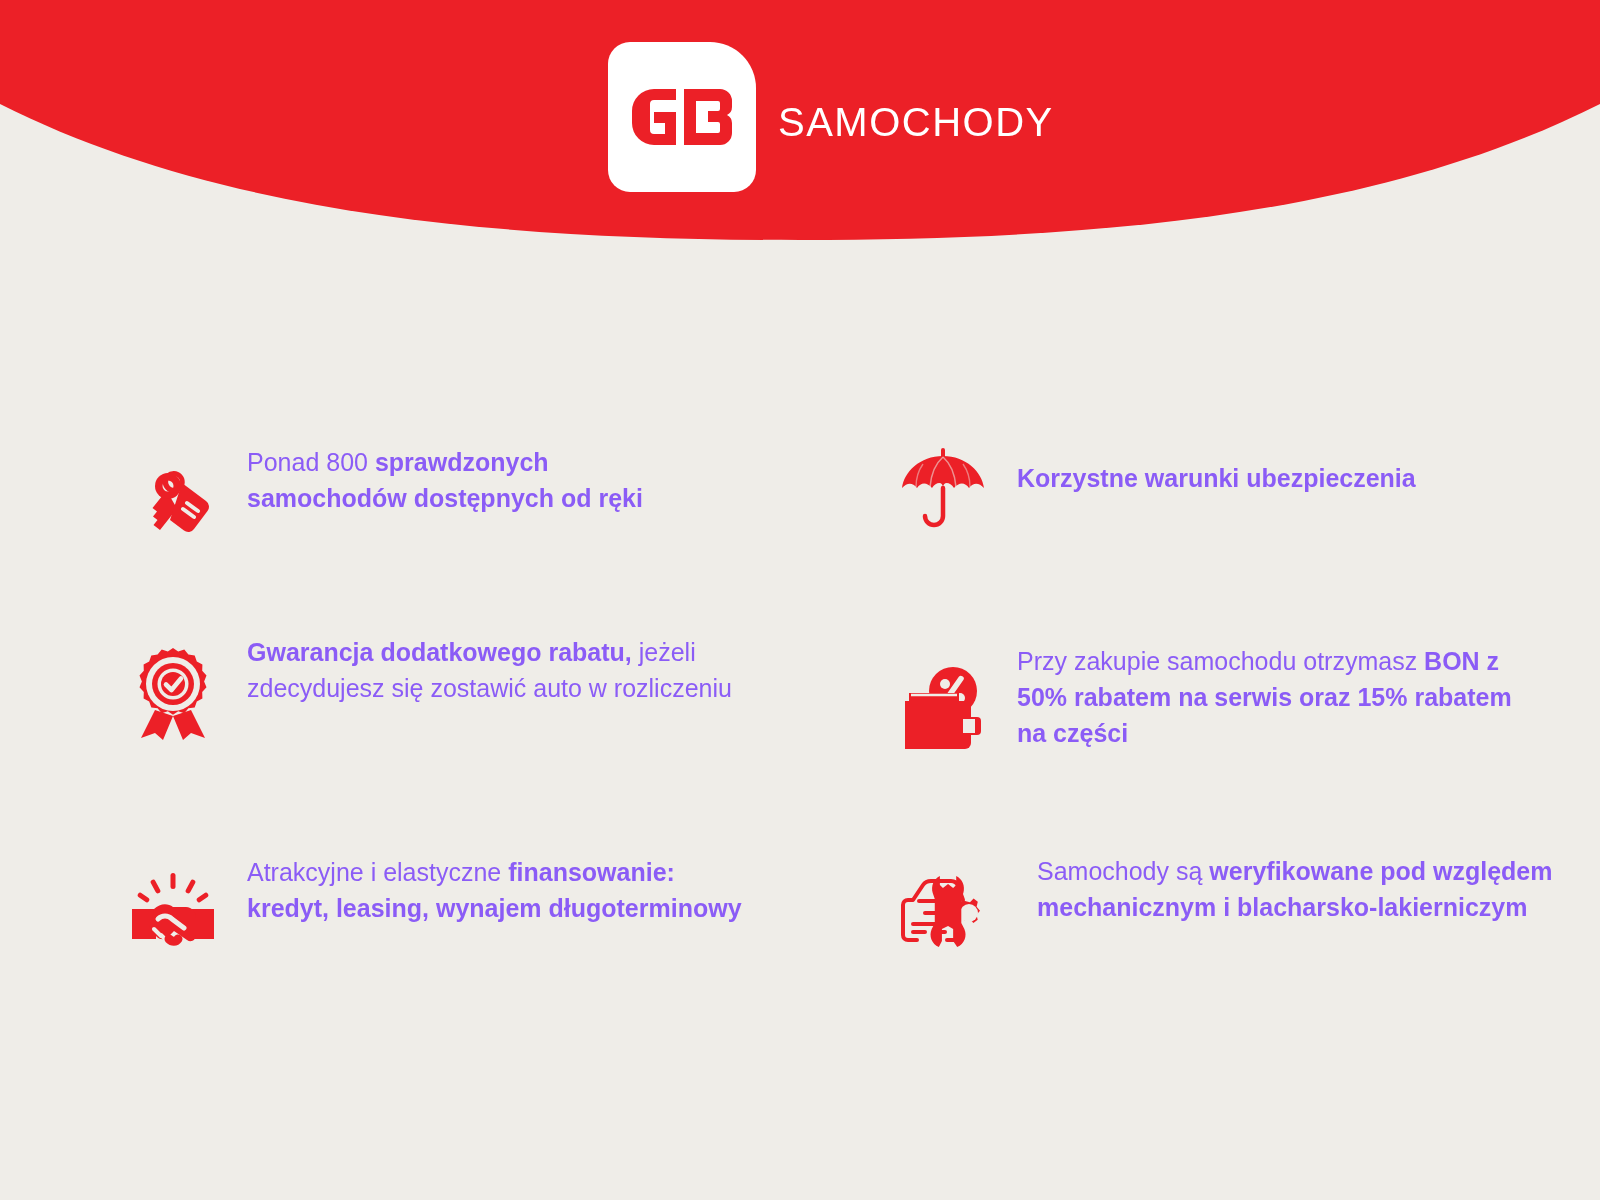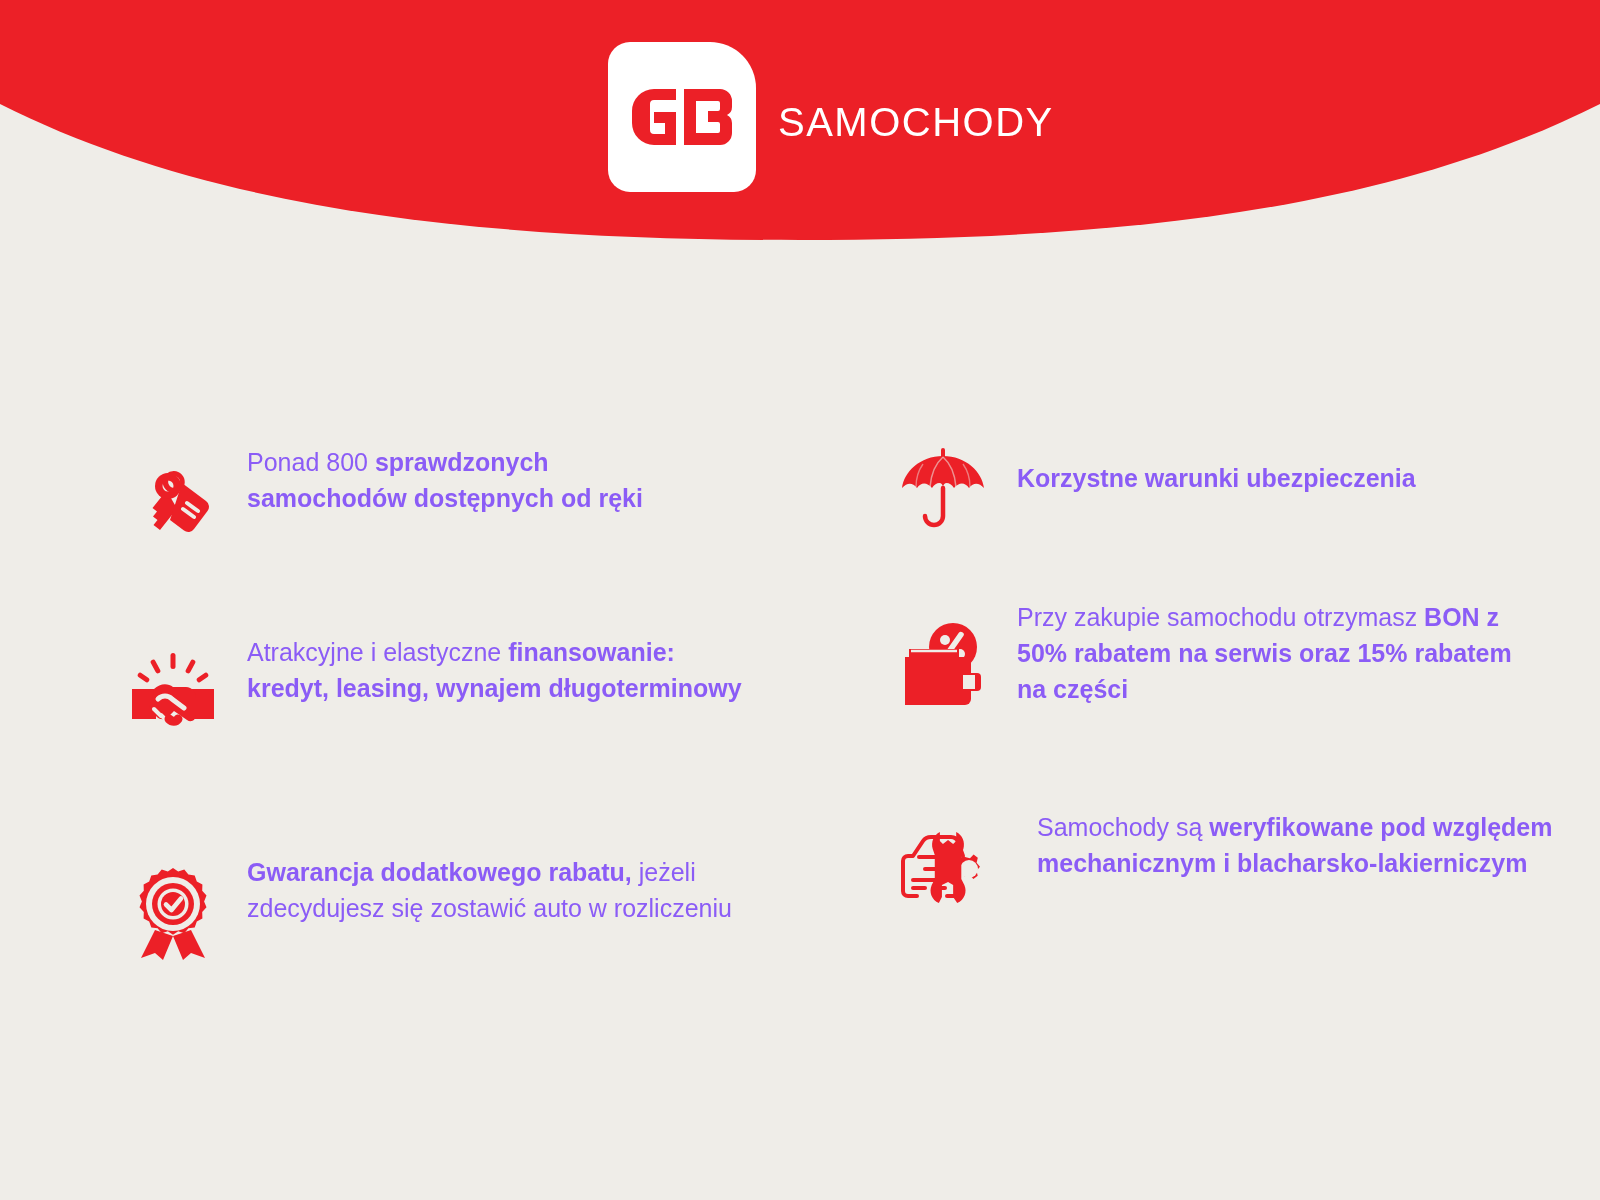--- a/index.html
+++ b/index.html
@@ -107,21 +107,21 @@
   .col-left .feature:nth-child(1) { height: 165px; }
   .col-left .feature:nth-child(2) { height: 195px; }
 
   .feature {
     display: flex;
     align-items: flex-start;
     gap: 26px;
   }
   .col-left .feature { margin-bottom: 25px; }
   .col-right .feature:nth-child(1) { height: 155px; }
-  .col-right .feature:nth-child(2) { height: 210px; }
+  .col-right .feature:nth-child(2) { height: 210px; margin-top: 44px; }
 
   .feature-icon {
     flex: 0 0 auto;
     width: 96px;
     height: 96px;
     display: flex;
     align-items: center;
     justify-content: center;
   }
   .feature-icon svg { display: block; }
@@ -204,50 +204,20 @@
               <path d="M52,22 L76,40 A7,7 0 0 1 77.5,50 L64,68 A7,7 0 0 1 54,69.5 L40,59 Z"></path>
               <g stroke="#efede8" stroke-width="4" stroke-linecap="round">
                 <line x1="57" y1="42" x2="68" y2="50"></line>
                 <line x1="53" y1="48" x2="64" y2="56"></line>
               </g>
             </g>
           </svg>
         </div>
         <div class="feature-text">
           <span class="reg">Ponad 800 </span><b>sprawdzonych samochodów dostępnych od ręki</b>
-        </div>
-      </div>
-
-      <div class="feature r2">
-        <div class="feature-icon">
-          <svg width="90" height="90" viewBox="0 0 90 90" aria-hidden="true">
-            <g fill="#ec2027">
-
-              <rect x="42.5" y="6" width="5" height="16" rx="2.5"></rect>
-              <rect x="25" y="12" width="5" height="15" rx="2.5" transform="rotate(-28 27.5 19.5)"></rect>
-              <rect x="60" y="12" width="5" height="15" rx="2.5" transform="rotate(28 62.5 19.5)"></rect>
-              <rect x="13" y="24" width="5" height="13" rx="2.5" transform="rotate(-55 15.5 30.5)"></rect>
-              <rect x="72" y="24" width="5" height="13" rx="2.5" transform="rotate(55 74.5 30.5)"></rect>
-
-              <path d="M4,42 H28 V72 H4 Z"></path>
-
-              <path d="M62,42 H86 V72 H62 Z"></path>
-
-              <path d="M26,42 C32,36 40,36 45,40 L58,40 C64,40 68,45 68,51 L68,68
-                       C68,73 63,76 59,73 L46,64 L40,70 C37,73 32,73 29,70
-                       L24,65 C21,62 21,57 24,54 Z"></path>
-              <path d="M30,52 C34,48 40,48 44,52 L56,61" fill="none" stroke="#efede8" stroke-width="5" stroke-linecap="round"></path>
-              <path d="M26,62 L33,69" fill="none" stroke="#efede8" stroke-width="4" stroke-linecap="round"></path>
-              <path d="M33,68 L40,75" fill="none" stroke="#efede8" stroke-width="4" stroke-linecap="round"></path>
-              <path d="M41,72 C44,75 48,75 50,72" fill="none" stroke="#ec2027" stroke-width="9" stroke-linecap="round"></path>
-            </g>
-          </svg>
-        </div>
-        <div class="feature-text">
-          <span class="reg">Atrakcyjne i elastyczne </span><b>finansowanie: kredyt, leasing, wynajem długoterminowy</b>
         </div>
       </div>
 
       <div class="feature r3">
         <div class="feature-icon">
           <svg width="88" height="96" viewBox="0 0 88 96" aria-hidden="true">
             <g fill="#ec2027">
 
               <path d="M26,66 L12,94 L26,89 L34,96 L44,72 Z"></path>
               <path d="M62,66 L76,94 L62,89 L54,96 L44,72 Z"></path>
@@ -262,20 +232,50 @@
               <circle cx="44" cy="40" r="15.5" fill="#efede8"></circle>
               <circle cx="44" cy="40" r="12" fill="#ec2027"></circle>
               <path d="M37,40.5 L42.5,46 L52,34.5" fill="none" stroke="#efede8" stroke-width="4.6" stroke-linecap="round" stroke-linejoin="round"></path>
             </g>
           </svg>
         </div>
         <div class="feature-text">
           <b>Gwarancja dodatkowego rabatu,</b><span class="reg"> jeżeli zdecydujesz się zostawić auto w rozliczeniu</span>
         </div>
       </div>
+
+      <div class="feature r2">
+        <div class="feature-icon">
+          <svg width="90" height="90" viewBox="0 0 90 90" aria-hidden="true">
+            <g fill="#ec2027">
+
+              <rect x="42.5" y="6" width="5" height="16" rx="2.5"></rect>
+              <rect x="25" y="12" width="5" height="15" rx="2.5" transform="rotate(-28 27.5 19.5)"></rect>
+              <rect x="60" y="12" width="5" height="15" rx="2.5" transform="rotate(28 62.5 19.5)"></rect>
+              <rect x="13" y="24" width="5" height="13" rx="2.5" transform="rotate(-55 15.5 30.5)"></rect>
+              <rect x="72" y="24" width="5" height="13" rx="2.5" transform="rotate(55 74.5 30.5)"></rect>
+
+              <path d="M4,42 H28 V72 H4 Z"></path>
+
+              <path d="M62,42 H86 V72 H62 Z"></path>
+
+              <path d="M26,42 C32,36 40,36 45,40 L58,40 C64,40 68,45 68,51 L68,68
+                       C68,73 63,76 59,73 L46,64 L40,70 C37,73 32,73 29,70
+                       L24,65 C21,62 21,57 24,54 Z"></path>
+              <path d="M30,52 C34,48 40,48 44,52 L56,61" fill="none" stroke="#efede8" stroke-width="5" stroke-linecap="round"></path>
+              <path d="M26,62 L33,69" fill="none" stroke="#efede8" stroke-width="4" stroke-linecap="round"></path>
+              <path d="M33,68 L40,75" fill="none" stroke="#efede8" stroke-width="4" stroke-linecap="round"></path>
+              <path d="M41,72 C44,75 48,75 50,72" fill="none" stroke="#ec2027" stroke-width="9" stroke-linecap="round"></path>
+            </g>
+          </svg>
+        </div>
+        <div class="feature-text">
+          <span class="reg">Atrakcyjne i elastyczne </span><b>finansowanie: kredyt, leasing, wynajem długoterminowy</b>
+        </div>
+      </div>
     </div>
 
     <div class="col col-right">
 
       <div class="feature r4">
         <div class="feature-icon">
           <svg width="90" height="92" viewBox="0 0 90 92" aria-hidden="true">
             <g fill="#ec2027">
 
               <rect x="43" y="6" width="4" height="12" rx="2"></rect>

